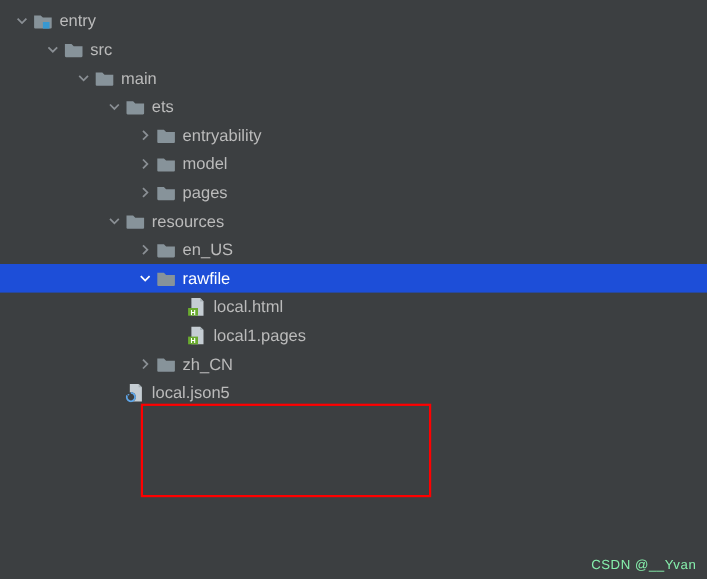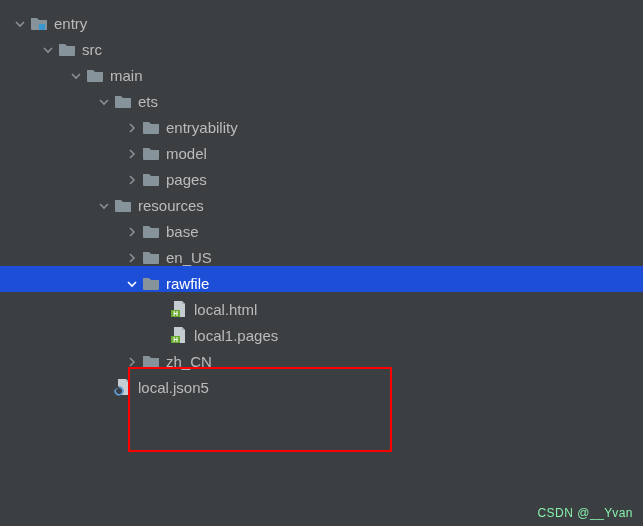--- a/index.html
+++ b/index.html
@@ -9,21 +9,21 @@
     font-size: 14px;
     color: #bbbbbb;
     width: 643px;
     height: 526px;
     position: relative;
     overflow: hidden;
   }
   .tree { padding-top: 6px; }
   .row {
     display: flex;
-    align-items: flex-end;
+    align-items: center;
     height: 26px;
     padding-left: 12px;
     white-space: nowrap;
   }
   .row.selected { background: #1d4ed8; color: #ffffff; }
   .indent { display: inline-block; flex-shrink: 0; }
   .arrow {
     width: 16px;
     height: 16px;
     display: inline-flex;
@@ -180,34 +180,20 @@
       <span class="arrow">
         <svg width="10" height="10" viewBox="0 0 10 10">
           <path d="M3 1 L7 5 L3 9" fill="none" stroke="#8a8f94" stroke-width="1.6"></path>
         </svg>
       </span>
       <span class="icon">
         <svg width="18" height="18" viewBox="0 0 18 18">
           <path d="M1 4 h6 l2 2 h8 v9 a1 1 0 0 1 -1 1 h-14 a1 1 0 0 1 -1 -1 z" fill="#87939a"></path>
         </svg>
       </span>
-      <span class="label">base</span>
-    </div>
-    <div class="row">
-      <span class="indent" style="width: 112px;"></span>
-      <span class="arrow">
-        <svg width="10" height="10" viewBox="0 0 10 10">
-          <path d="M3 1 L7 5 L3 9" fill="none" stroke="#8a8f94" stroke-width="1.6"></path>
-        </svg>
-      </span>
-      <span class="icon">
-        <svg width="18" height="18" viewBox="0 0 18 18">
-          <path d="M1 4 h6 l2 2 h8 v9 a1 1 0 0 1 -1 1 h-14 a1 1 0 0 1 -1 -1 z" fill="#87939a"></path>
-        </svg>
-      </span>
       <span class="label">en_US</span>
     </div>
     <div class="row selected">
       <span class="indent" style="width: 112px;"></span>
       <span class="arrow">
         <svg width="10" height="10" viewBox="0 0 10 10">
           <path d="M1 3 L5 7 L9 3" fill="none" stroke="#ffffff" stroke-width="1.6"></path>
         </svg>
       </span>
       <span class="icon">

